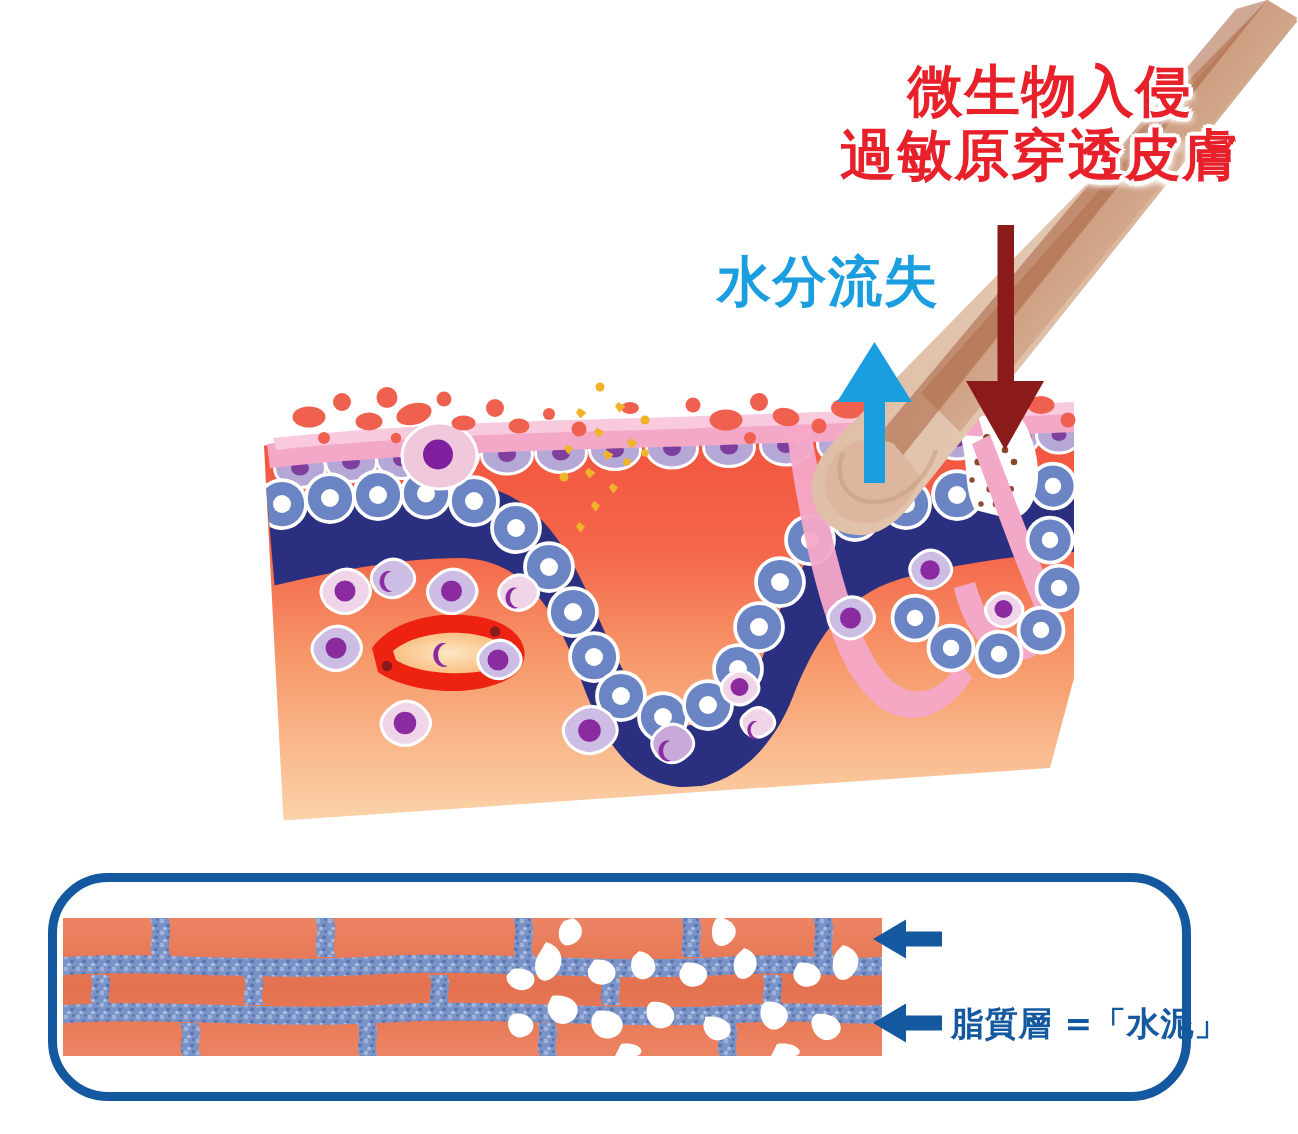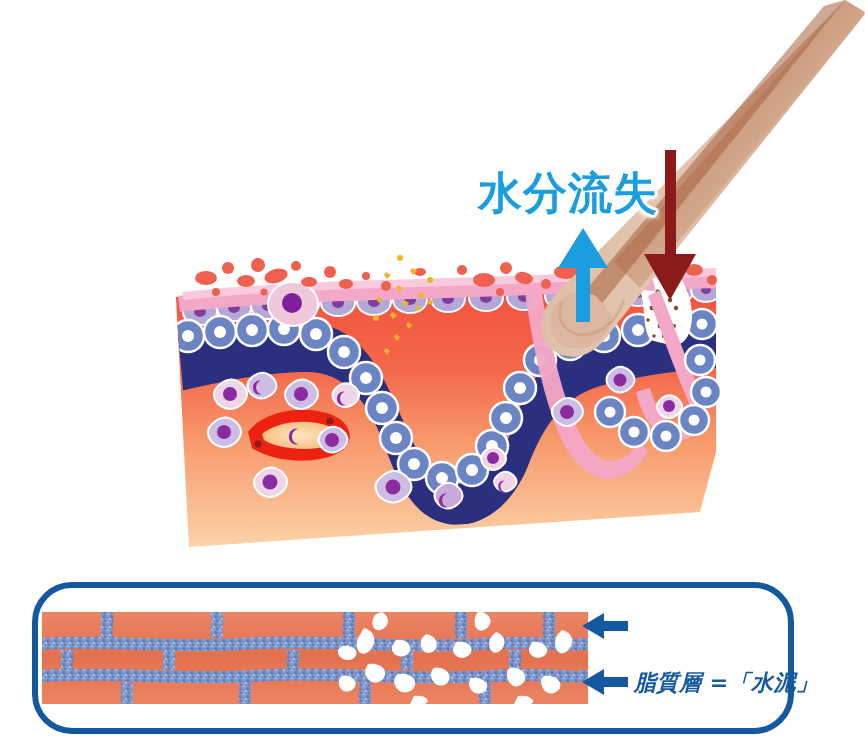--- a/index.html
+++ b/index.html
@@ -27,21 +27,21 @@
     text-shadow:
       2px 0 0 #fff,-2px 0 0 #fff,0 2px 0 #fff,0 -2px 0 #fff,
       2px 2px 0 #fff,-2px 2px 0 #fff,2px -2px 0 #fff,-2px -2px 0 #fff,
       3px 0 0 #fff,-3px 0 0 #fff,0 3px 0 #fff,0 -3px 0 #fff,
       3px 3px 4px #fff,-3px 3px 4px #fff;
   }
   #invasion-text .ln{display:block;}
   #invasion-text .ln1{margin-left:14px;}
   #water-loss-text{
     left:478px;top:168px;
-    font-size:44px;
+    font-size:36px;
     color:#1a9ee0;
     text-shadow:
       2px 0 0 #fff,-2px 0 0 #fff,0 2px 0 #fff,0 -2px 0 #fff,
       2px 2px 0 #fff,-2px 2px 0 #fff,2px -2px 0 #fff,-2px -2px 0 #fff,
       3px 0 0 #fff,-3px 0 0 #fff,0 3px 0 #fff,0 -3px 0 #fff,
       3px 3px 4px #fff,-3px 3px 4px #fff;
     text-align: right;
   }
 
   
@@ -62,21 +62,21 @@
   }
   .panel-label{
     position:absolute;
     color:#14599f;
     font-size:22px;
     font-weight:700;
     white-space:nowrap;
     letter-spacing:.5px;
   }
   #corneocyte-label{left:634px;top:612px;}
-  #lipid-label{left:634px;top:668px;font-style:italic;}
+  #lipid-label{left:634px;top:668px;}
   .panel-arrow{position:absolute;}
   #corneocyte-arrow{left:582px;top:613px;}
   #lipid-arrow{left:582px;top:669px;}
 
   svg{display:block;overflow:visible;}
 </style>
 </head>
 <body>
 
 <div id="stage">
@@ -411,20 +411,24 @@
     <g>
       <polygon points="583,228 608,268 558,268" fill="#1a9ee0"></polygon>
       <rect x="576" y="266" width="14" height="56" fill="#1a9ee0"></rect>
     </g>
     <g>
       <rect x="665" y="150" width="11" height="122" fill="#8b1a1a"></rect>
       <polygon points="670,300 644,254 696,254" fill="#8b1a1a"></polygon>
     </g>
   </svg>
 
+  <div class="callout" id="invasion-text">
+    <span class="ln ln1">微生物入侵</span>
+    <span class="ln ln2">過敏原穿透皮膚</span>
+  </div>
 
   <div class="callout" id="water-loss-text">水分流失</div>
 
   <div id="barrier-panel"></div>
 
   <div id="brick-wall-image">
     <svg width="546" height="92" viewBox="0 0 546 92">
       <defs>
         <linearGradient id="brickGrad" x1="0" y1="0" x2="0" y2="1">
           <stop offset="0%" stop-color="#ec8463"></stop>

